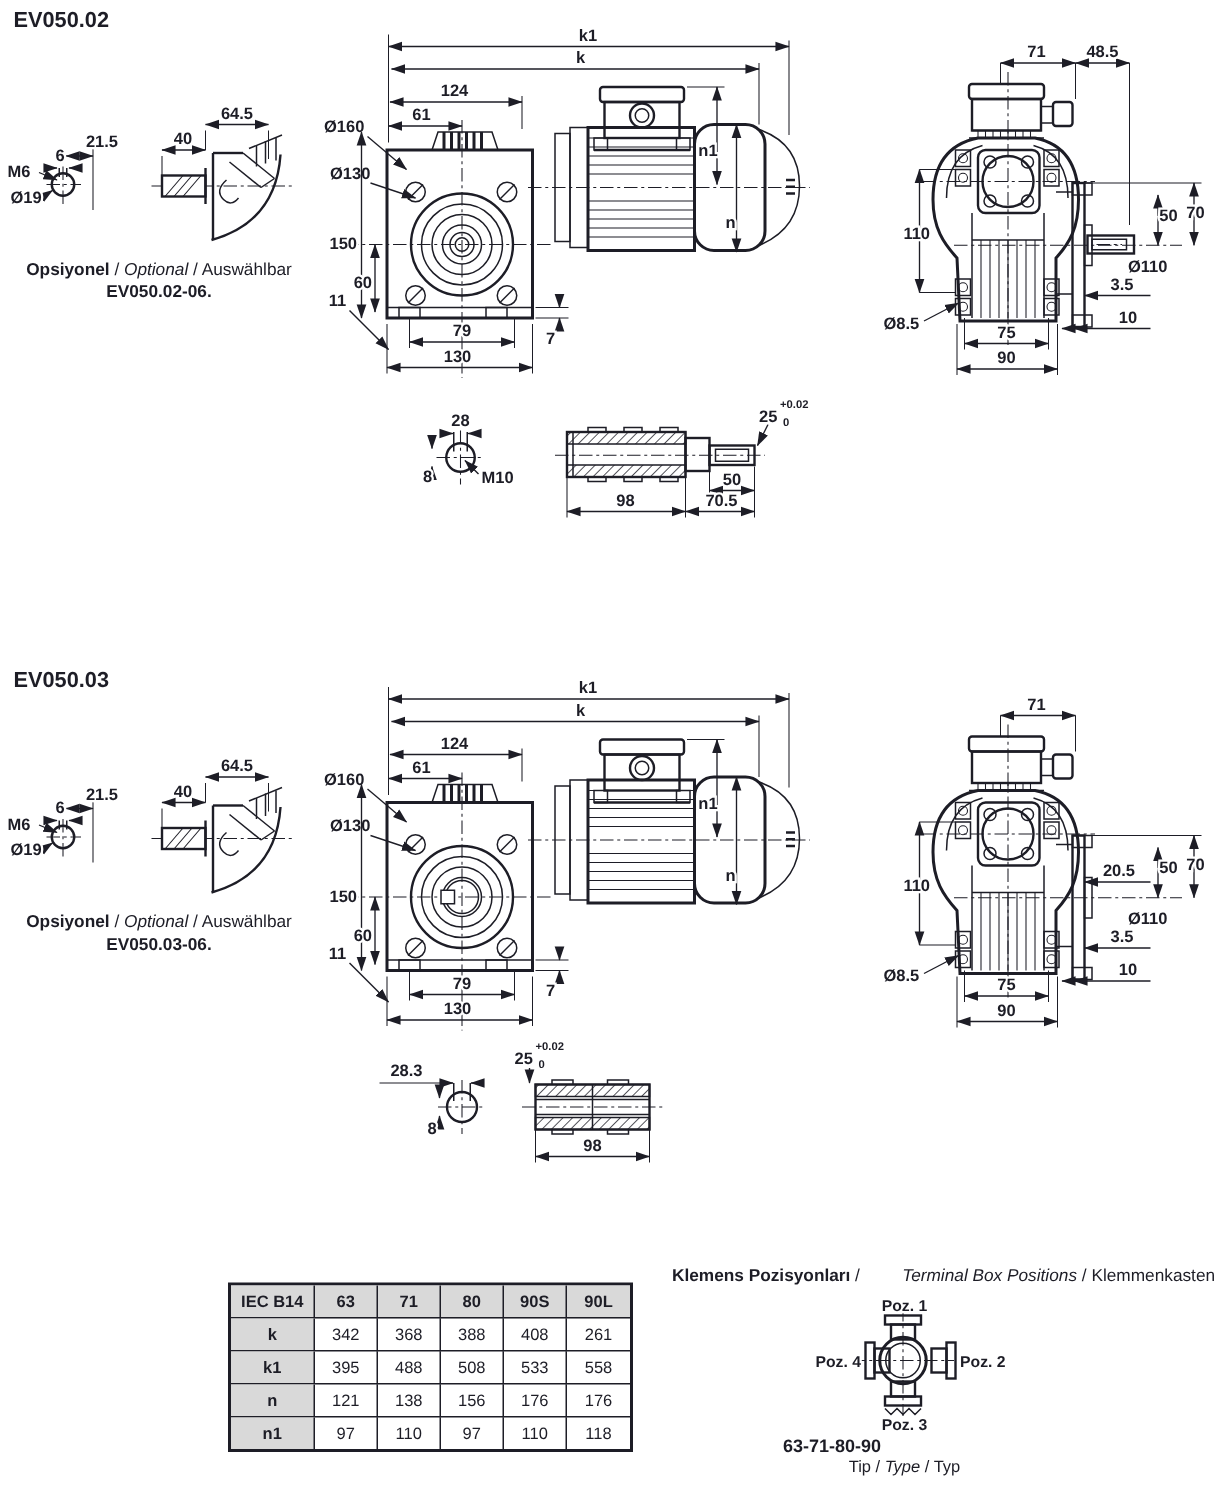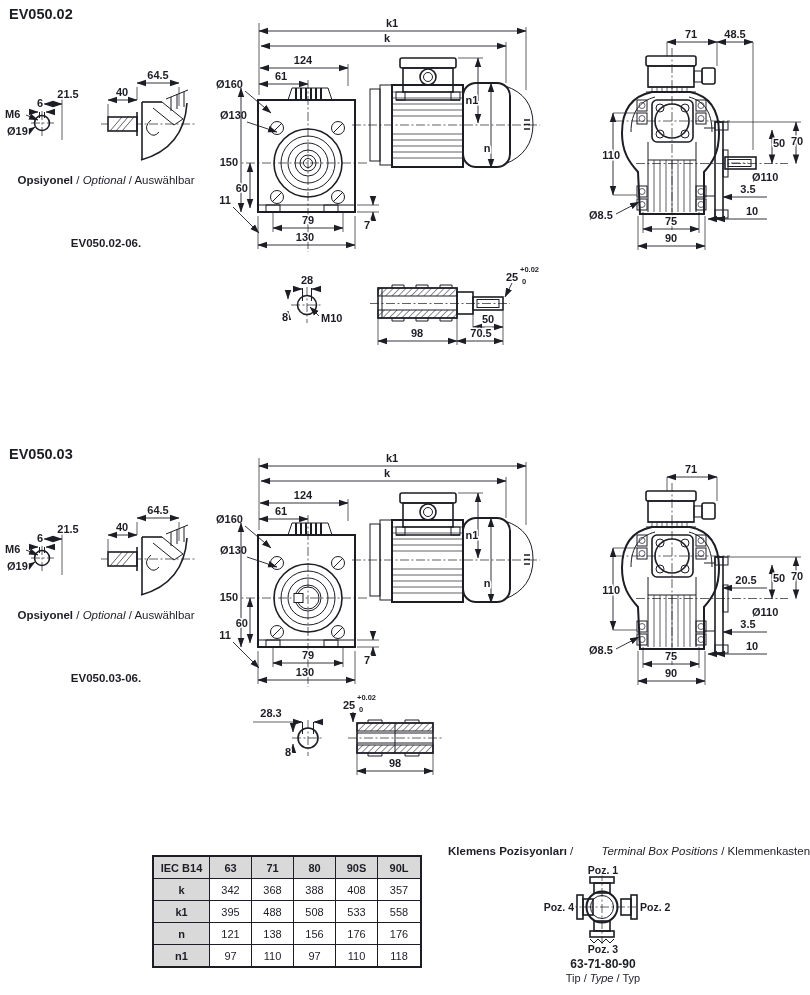--- a/index.html
+++ b/index.html
@@ -15,32 +15,32 @@
   .cl{fill:none;stroke:#1d1d26;stroke-width:0.7;stroke-dasharray:9 2.5 2 2.5;}
   .fw{fill:#fff;stroke:#1d1d26;}
   text.lbl{font:bold 11px "Liberation Sans",sans-serif;fill:#1d1d26;text-anchor:middle;
            paint-order:stroke;stroke:#fff;stroke-width:3px;}
   text.sm{font:bold 7.5px "Liberation Sans",sans-serif;fill:#1d1d26;paint-order:stroke;stroke:#fff;stroke-width:2px;}
   text.as{text-anchor:start;}  text.ae{text-anchor:end;}
   
   .sec-title{position:absolute;left:9px;font-weight:bold;font-size:14.5px;}
   .opt-note{position:absolute;left:6px;width:200px;text-align:center;font-size:11.5px;line-height:15px;}
   .opt-note .b{font-weight:bold;margin-top:48px;} .opt-note .i{font-style:italic;}
-  .opt-code{font-weight:bold;margin-top:48px;}
+  .opt-code{font-weight:bold;}
   .spec-table{position:absolute;left:152px;top:855px;width:266px;border:2px solid #1d1d26;
               display:grid;grid-template-columns:56px repeat(5,1fr);text-align:center;
               font-size:11px;background:#fff;}
   .spec-table>div{border-right:1.4px solid #1d1d26;border-bottom:1.4px solid #1d1d26;
                   padding:5px 0 4px 0;font-weight:bold;}
   .spec-table>div.hd{background:#d9d9d9;}
   .spec-table>div.lc{border-right:none;} .spec-table>div.lr{border-bottom:none;}
   .spec-table>div.val{font-weight:normal;}
   .tb-title{position:absolute;left:448px;top:845px;width:360px;font-size:11.5px;white-space:nowrap;}
   .tb-title .b{font-weight:bold;text-align:center;} .tb-title .i{font-style:italic;margin-left:25px;}
-  .tb-sizes{position:absolute;left:522px;top:957px;width:162px;text-align:center;
+  .tb-sizes{position:absolute;left:522px;top:957px;width:162px;text-align:left;
             font-weight:bold;font-size:12px;}
   .tb-tip{position:absolute;left:522px;top:972px;width:162px;text-align:center;font-size:11px;}
   .tb-tip .i{font-style:italic;}
 </style>
 </head>
 <body>
 
 <div id="page">
 
 <svg width="810" height="995" viewBox="0 0 810 995">
@@ -427,21 +427,21 @@
   <div class="hd">71</div>
   <div class="hd">80</div>
   <div class="hd">90S</div>
   <div class="hd lc">90L</div>
 
   <div class="hd">k</div>
   <div class="val">342</div>
   <div class="val">368</div>
   <div class="val">388</div>
   <div class="val">408</div>
-  <div class="val lc">357</div>
+  <div class="val lc">261</div>
 
   <div class="hd">k1</div>
   <div class="val">395</div>
   <div class="val">488</div>
   <div class="val">508</div>
   <div class="val">533</div>
   <div class="val lc">558</div>
 
   <div class="hd">n</div>
   <div class="val">121</div>

